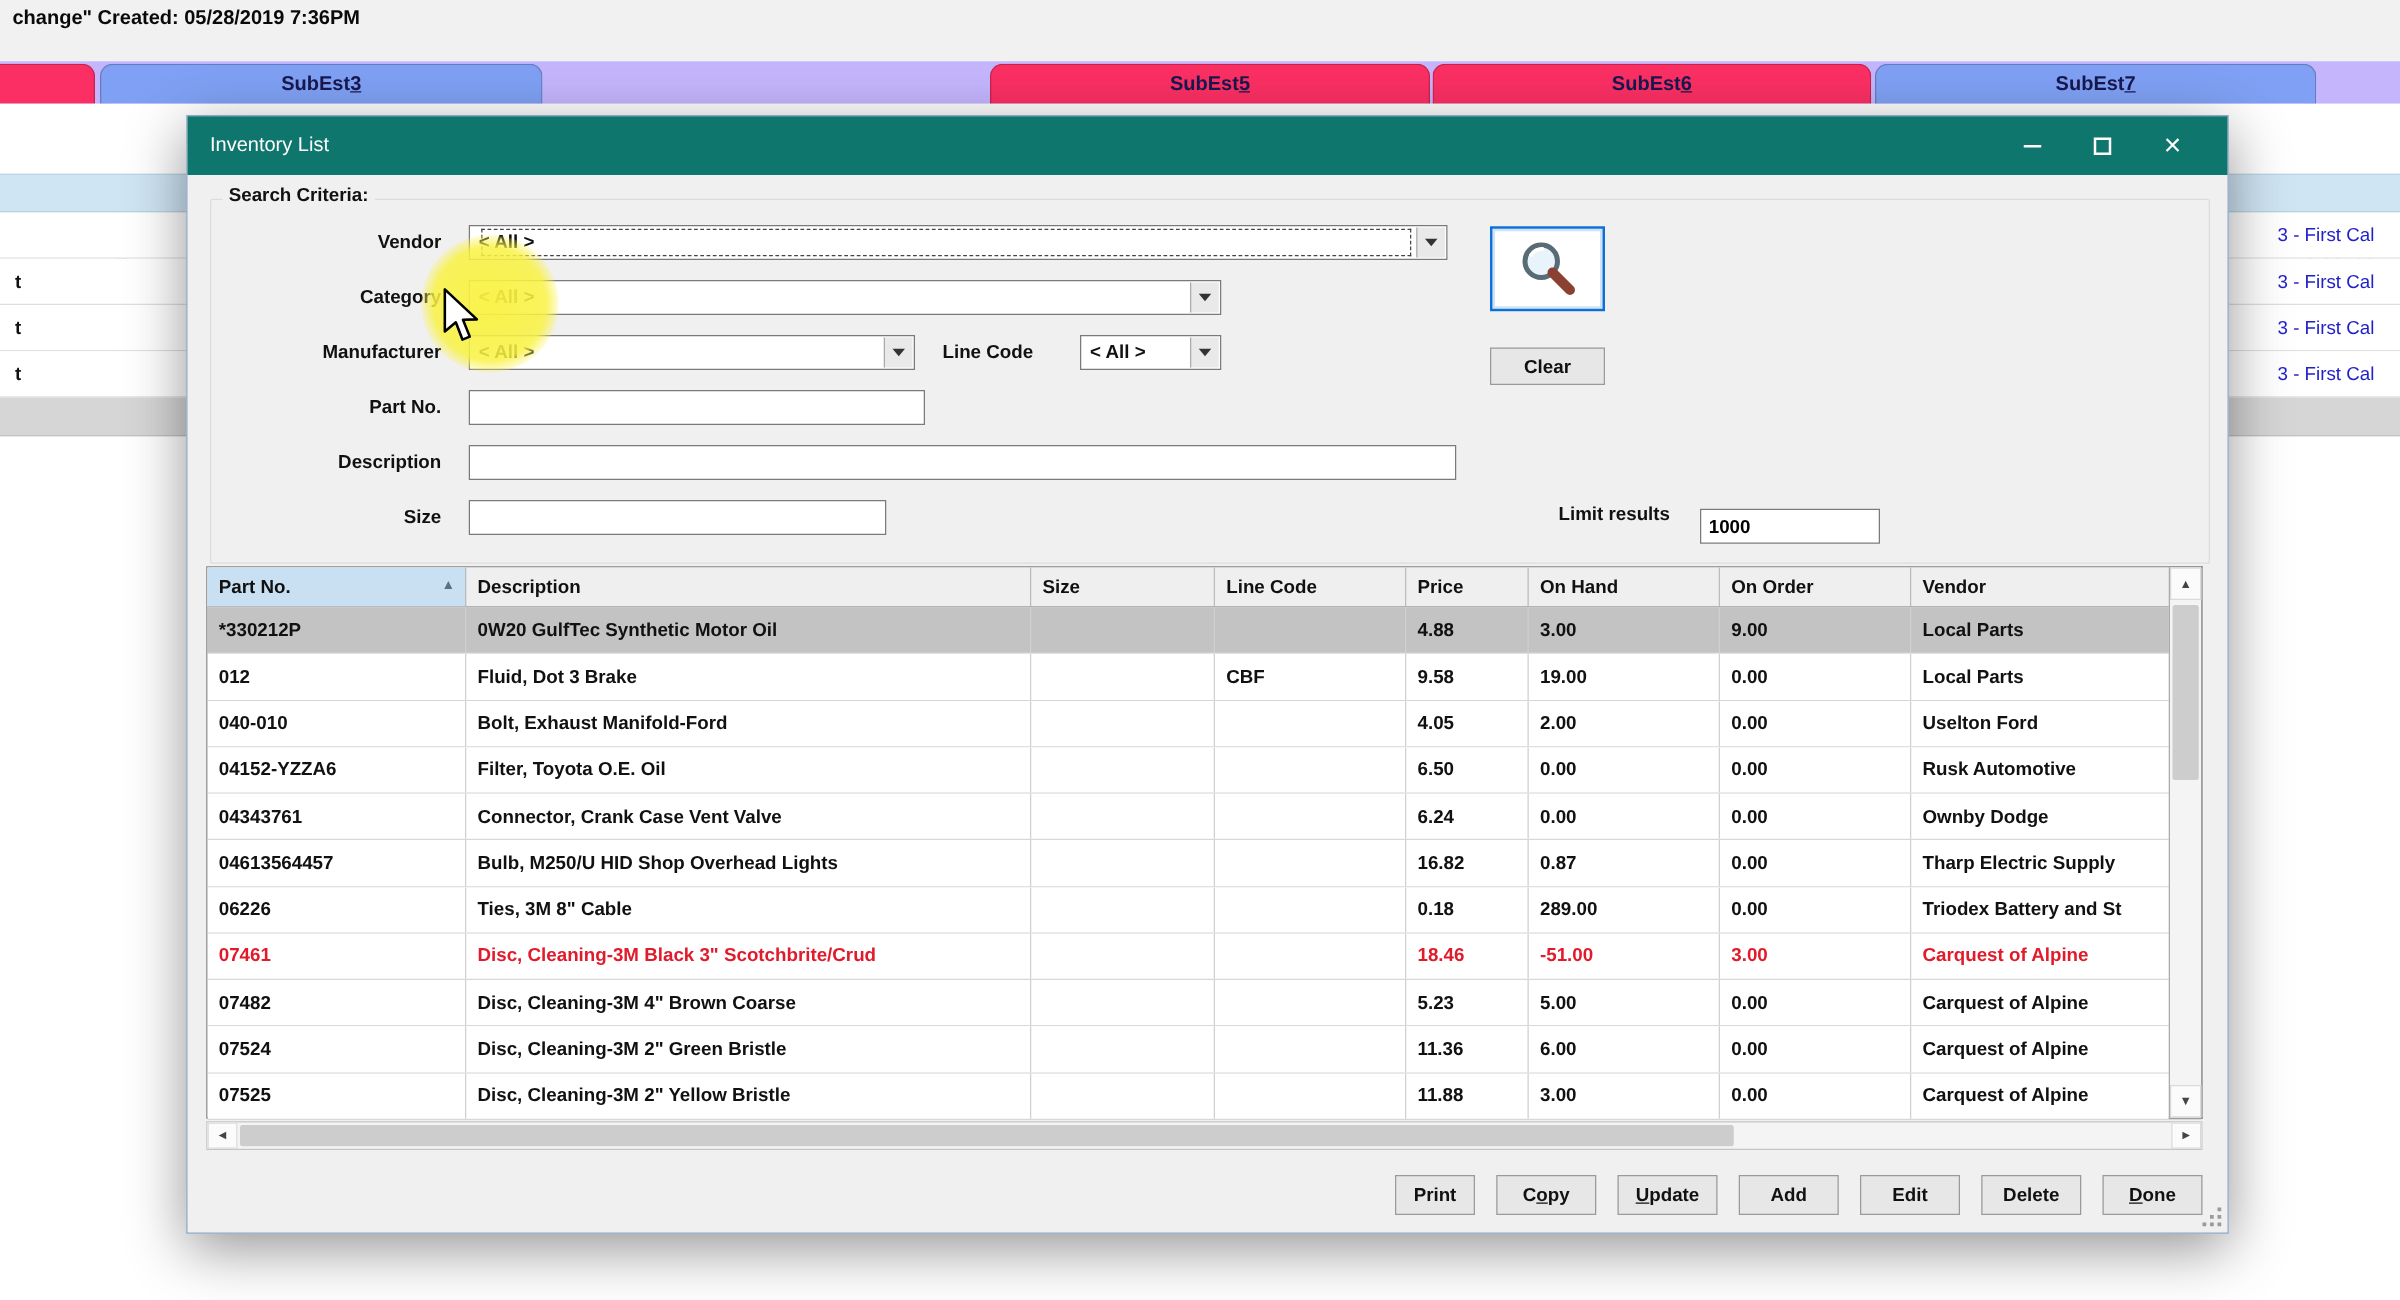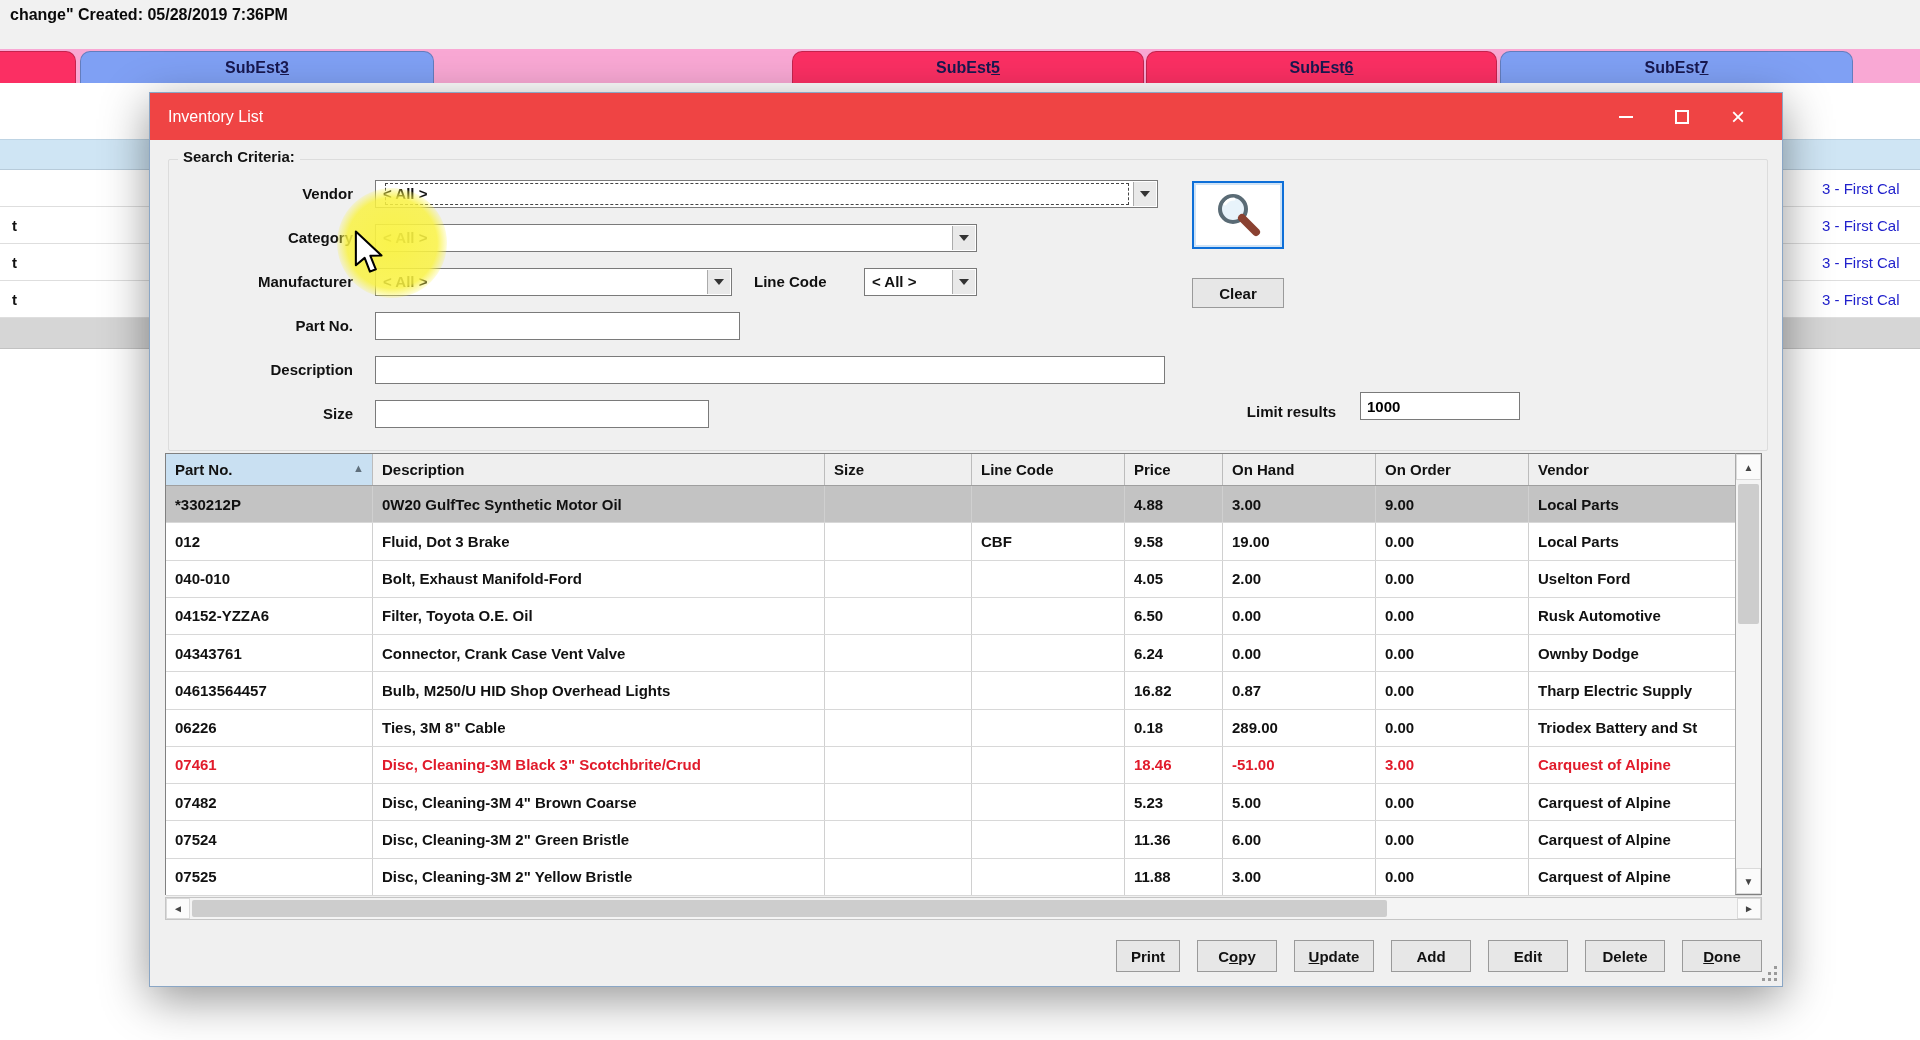--- a/index.html
+++ b/index.html
@@ -4,21 +4,21 @@
 <style>
   *{margin:0;padding:0;box-sizing:border-box}
   html,body{width:1920px;height:1040px;overflow:hidden}
   body{font-family:"Liberation Sans",sans-serif;background:#fff;position:relative;color:#111}
   u{text-decoration:underline}
 
   
   .topstrip{position:absolute;left:0;top:0;width:1920px;height:49px;background:#f1f1f1}
   .toptext{position:absolute;left:10px;top:6px;font-size:16px;font-weight:bold;color:#0a0a0a;white-space:nowrap}
 
-  .tabstrip{position:absolute;left:0;top:49px;width:1920px;height:34px;background:#f9a8d4}
+  .tabstrip{position:absolute;left:0;top:49px;width:1920px;height:34px;background:#c4b5fd}
   .tab{position:absolute;top:2px;height:32px;border-radius:10px 10px 0 0;display:flex;align-items:center;justify-content:center;
        font-weight:bold;font-size:16px;color:#181850;border:1px solid rgba(0,0,0,.22);border-bottom:none;cursor:default;white-space:nowrap}
   .tab.blue{background:#7fa0f4}
   .tab.pink{background:#fb2f63}
   .tab-0{left:-22px;width:98px}
   .tab-1{left:80px;width:354px}
   .tab-2{left:438px;width:352px}
   .tab-3{left:792px;width:352px}
   .tab-4{left:1146px;width:351px}
   .tab-5{left:1500px;width:353px}
@@ -29,21 +29,21 @@
   .bg-added{position:absolute;left:1843px;top:62px;font-weight:bold;font-size:15px;white-space:nowrap}
   .bg-row{position:absolute;left:0;width:1920px;height:37px;border-bottom:1px solid #dedede;background:#fff}
   .bg-row.r0{top:87px}.bg-row.r1{top:124px}.bg-row.r2{top:161px}.bg-row.r3{top:198px}
   .bg-blue{position:absolute;left:1822px;top:0;font-weight:normal;color:#2121cc;font-size:15px;line-height:37px;white-space:nowrap}
   .bg-t{position:absolute;left:12px;top:0;font-weight:bold;font-size:15px;line-height:37px}
   .bg-grayband{position:absolute;left:0;top:235px;width:1920px;height:31px;background:#d6d6d6;border-bottom:1px solid #c2c2c2}
 
   
   .dialog{position:absolute;left:149px;top:92px;width:1634px;height:895px;background:#f0f0f0;
           border:1px solid #8aa6c5;box-shadow:0 12px 44px rgba(0,0,0,.42);z-index:10}
-  .titlebar{position:absolute;left:0;top:0;width:100%;height:47px;background:#ef4444;display:flex;align-items:center;color:#fff}
+  .titlebar{position:absolute;left:0;top:0;width:100%;height:47px;background:#0f766e;display:flex;align-items:center;color:#fff}
   .title{margin-left:18px;font-size:16px}
   .winbtns{margin-left:auto;display:flex;height:100%;margin-right:16px}
   .winbtn{width:56px;height:100%;display:flex;align-items:center;justify-content:center;color:#fff}
   .minglyph{width:14px;height:2px;background:#fff}
   .maxglyph{width:14px;height:14px;border:2px solid #fff}
   .closeglyph{font-size:24px;line-height:1;font-weight:normal}
 
   .groupbox{position:absolute;left:18px;top:66px;width:1600px;height:292px;border:1px solid #dcdcdc;border-radius:2px}
   .sectionlabel{position:absolute;left:28px;top:55px;font-size:15px;font-weight:bold;background:#f0f0f0;padding:0 5px;z-index:2}
 
@@ -60,21 +60,21 @@
   .c-vendor{top:87px;width:783px}
   .c-category{top:131px;width:602px}
   .c-manuf{top:175px;width:357px}
   .c-linecode{left:714px;top:175px;width:113px}
   .lbl-linecode{position:absolute;left:604px;top:175px;height:28px;line-height:28px;font-weight:bold;font-size:15px}
   .tinput{left:225px;font-weight:bold;font-size:15px;padding:0 6px;font-family:"Liberation Sans",sans-serif}
   .i-part{top:219px;width:365px}
   .i-desc{top:263px;width:790px}
   .i-size{top:307px;width:334px}
   .lbl-limit{position:absolute;left:1046px;top:305px;width:140px;height:28px;line-height:28px;text-align:right;font-weight:bold;font-size:15px}
-  .i-limit{left:1210px;top:299px;width:160px}
+  .i-limit{left:1210px;top:314px;width:144px}
 
   .searchbtn{position:absolute;left:1042px;top:88px;width:92px;height:68px;background:#fff;border:2px solid #0d6fd8;
              box-shadow:inset 0 0 0 2px #cfe3f6;display:flex;align-items:center;justify-content:center}
   .btn{background:#e7e7e7;border:1px solid #9a9a9a;font-family:"Liberation Sans",sans-serif;font-weight:bold;font-size:15px;color:#111}
   .clearbtn{position:absolute;left:1042px;top:185px;width:92px;height:30px}
 
   
   .grid{position:absolute;left:15px;top:360px;width:1597px;height:442px;border:1px solid #808080;background:#fff}
   .grid-header{display:flex;height:32px;background:#efefef;border-bottom:1px solid #9f9f9f}
   .hcell{position:relative;height:100%;border-right:1px solid #bcbcbc;display:flex;align-items:center;padding-left:9px;

